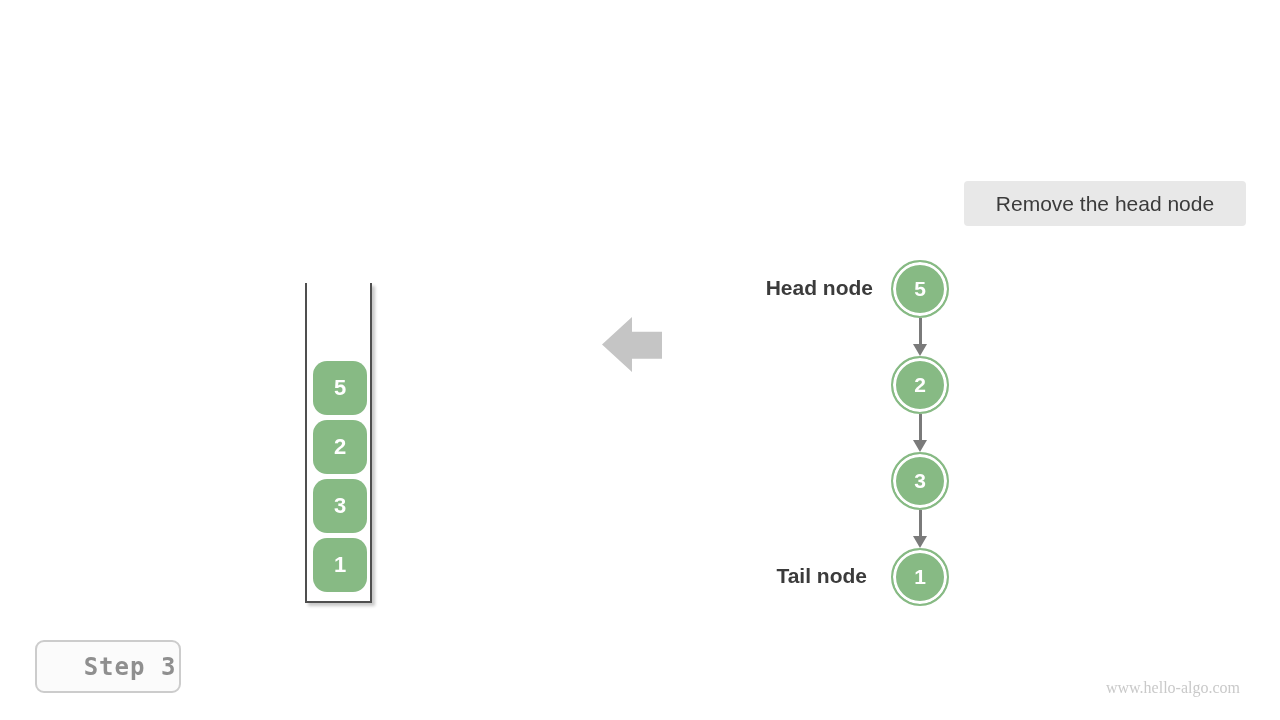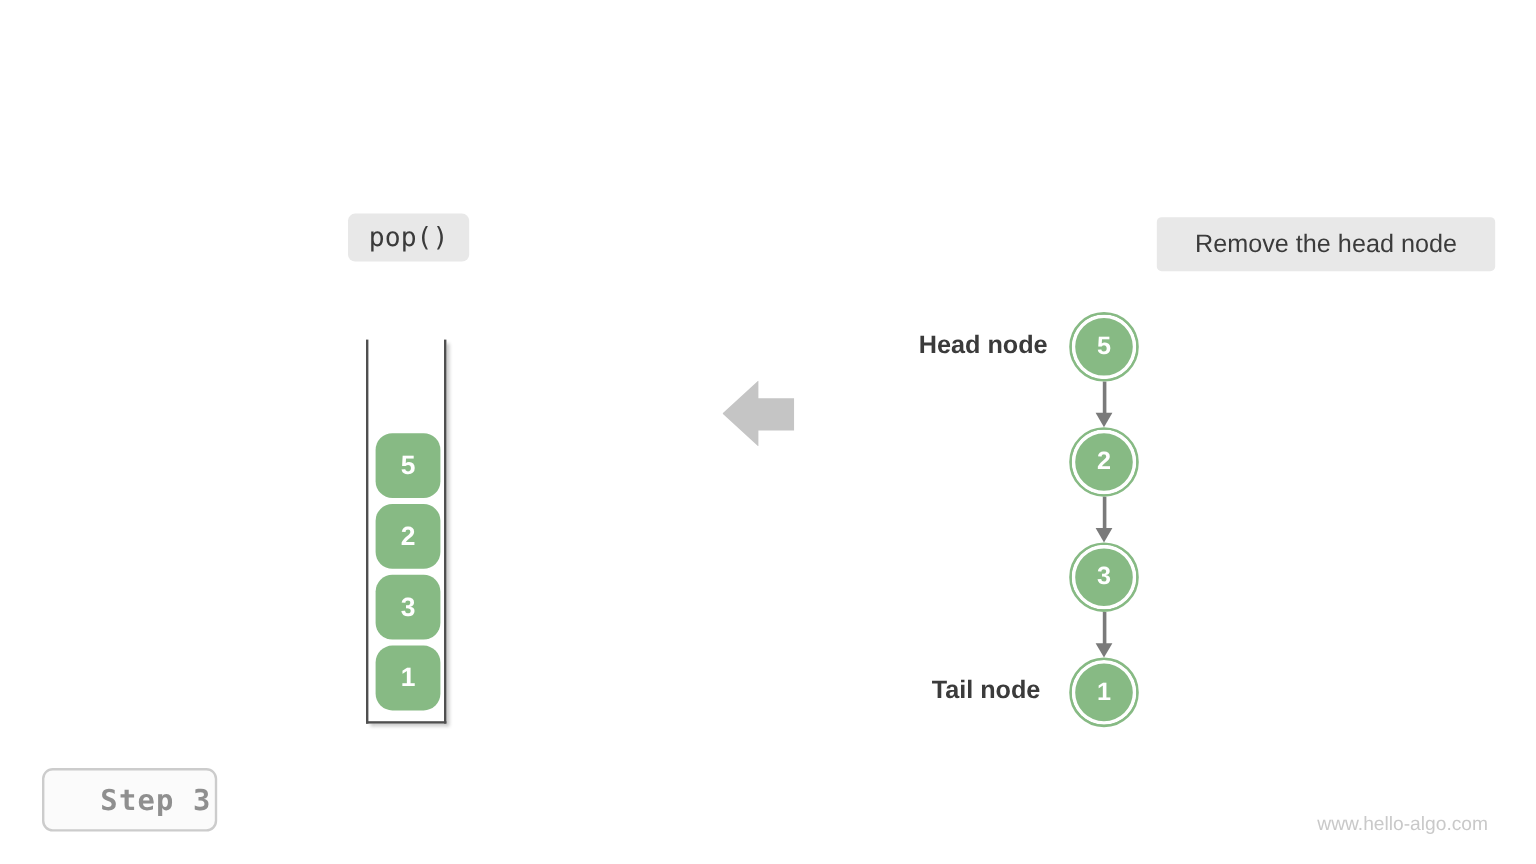--- a/index.html
+++ b/index.html
@@ -104,32 +104,29 @@
     color: #8f8f8f;
     font-family: "DejaVu Sans Mono", "Liberation Mono", monospace;
     font-size: 24px; font-weight: bold; letter-spacing: 1px;
     display: flex; align-items: center; justify-content: center; padding-left: 44px;
   }
 
   .watermark {
     position: absolute;
     right: 40px; top: 679px;
     color: #c9c9c9;
-    font-family: Liberation Sans, sans-serif;
+    font-family: Liberation Serif, serif;
     font-size: 16px;
   }
 </style>
 </head>
 <body>
 
 <div class="canvas">
 
-  <div class="badge pop">
-    <span>pop()</span>
-  </div>
 
   <div class="badge remove">
     <span>Remove the head node</span>
   </div>
 
   <div class="stack-container"></div>
 
   <div class="stack-block" style="top:361px">5</div>
   <div class="stack-block" style="top:420px">2</div>
   <div class="stack-block" style="top:479px">3</div>

